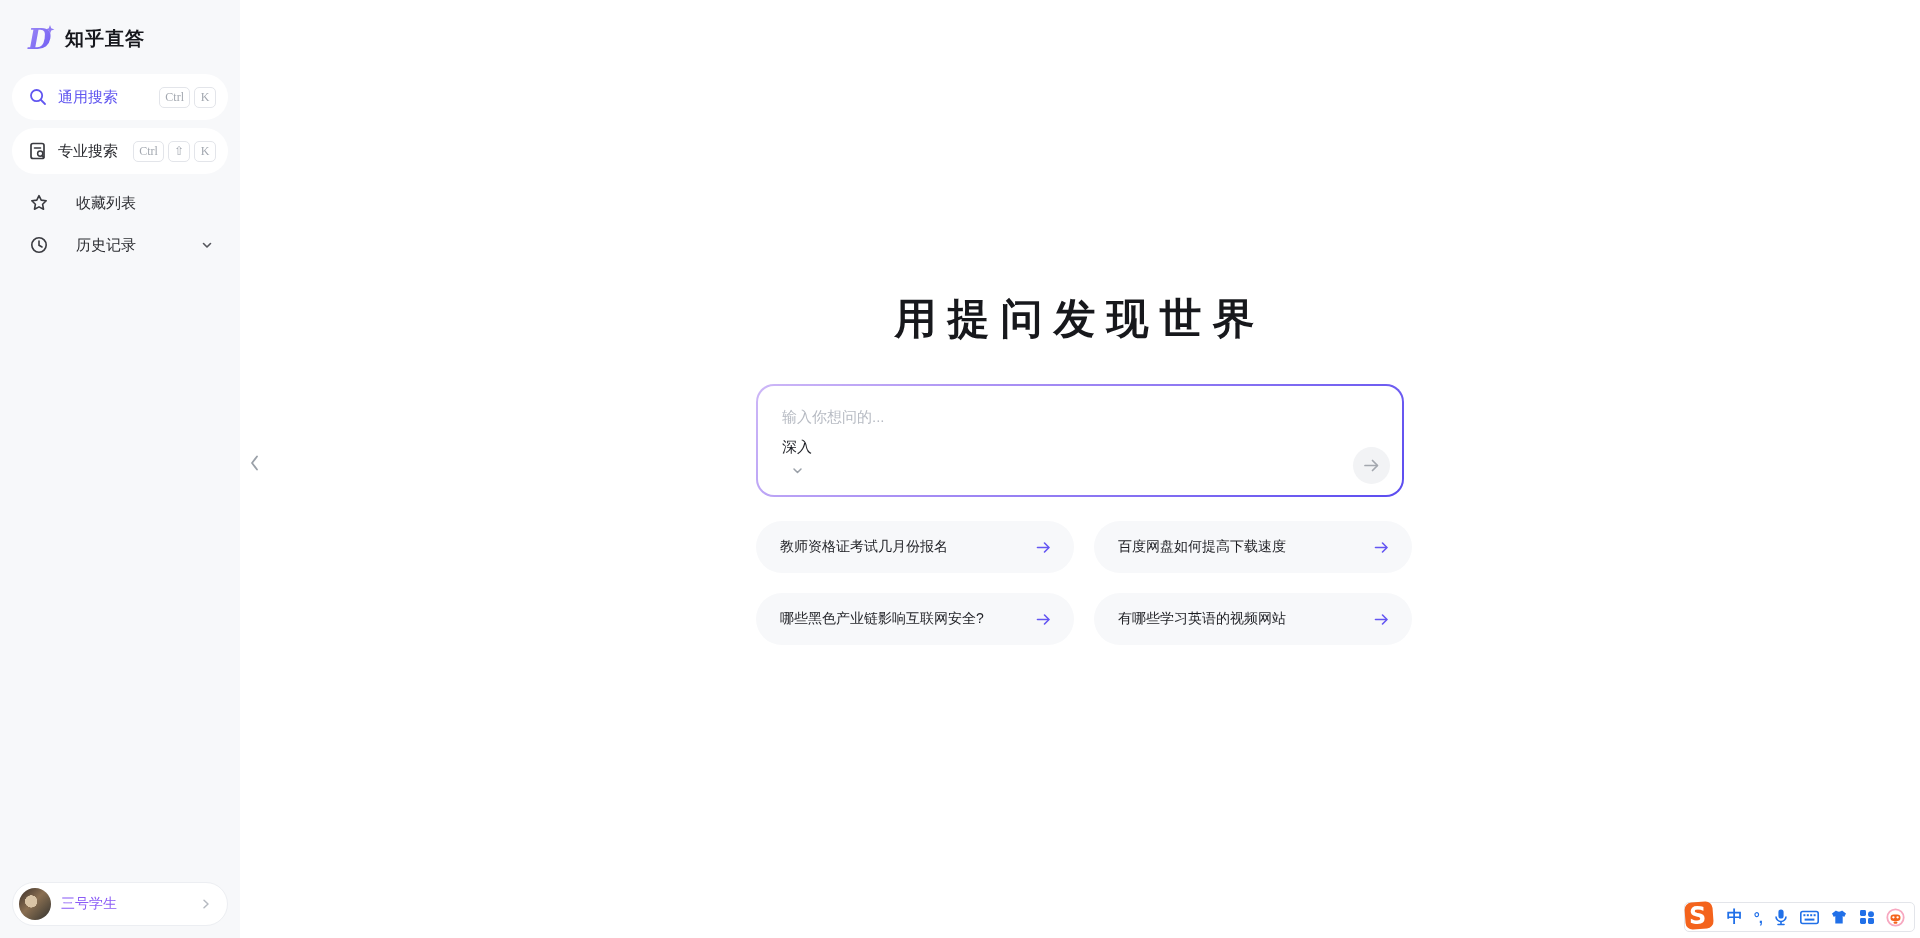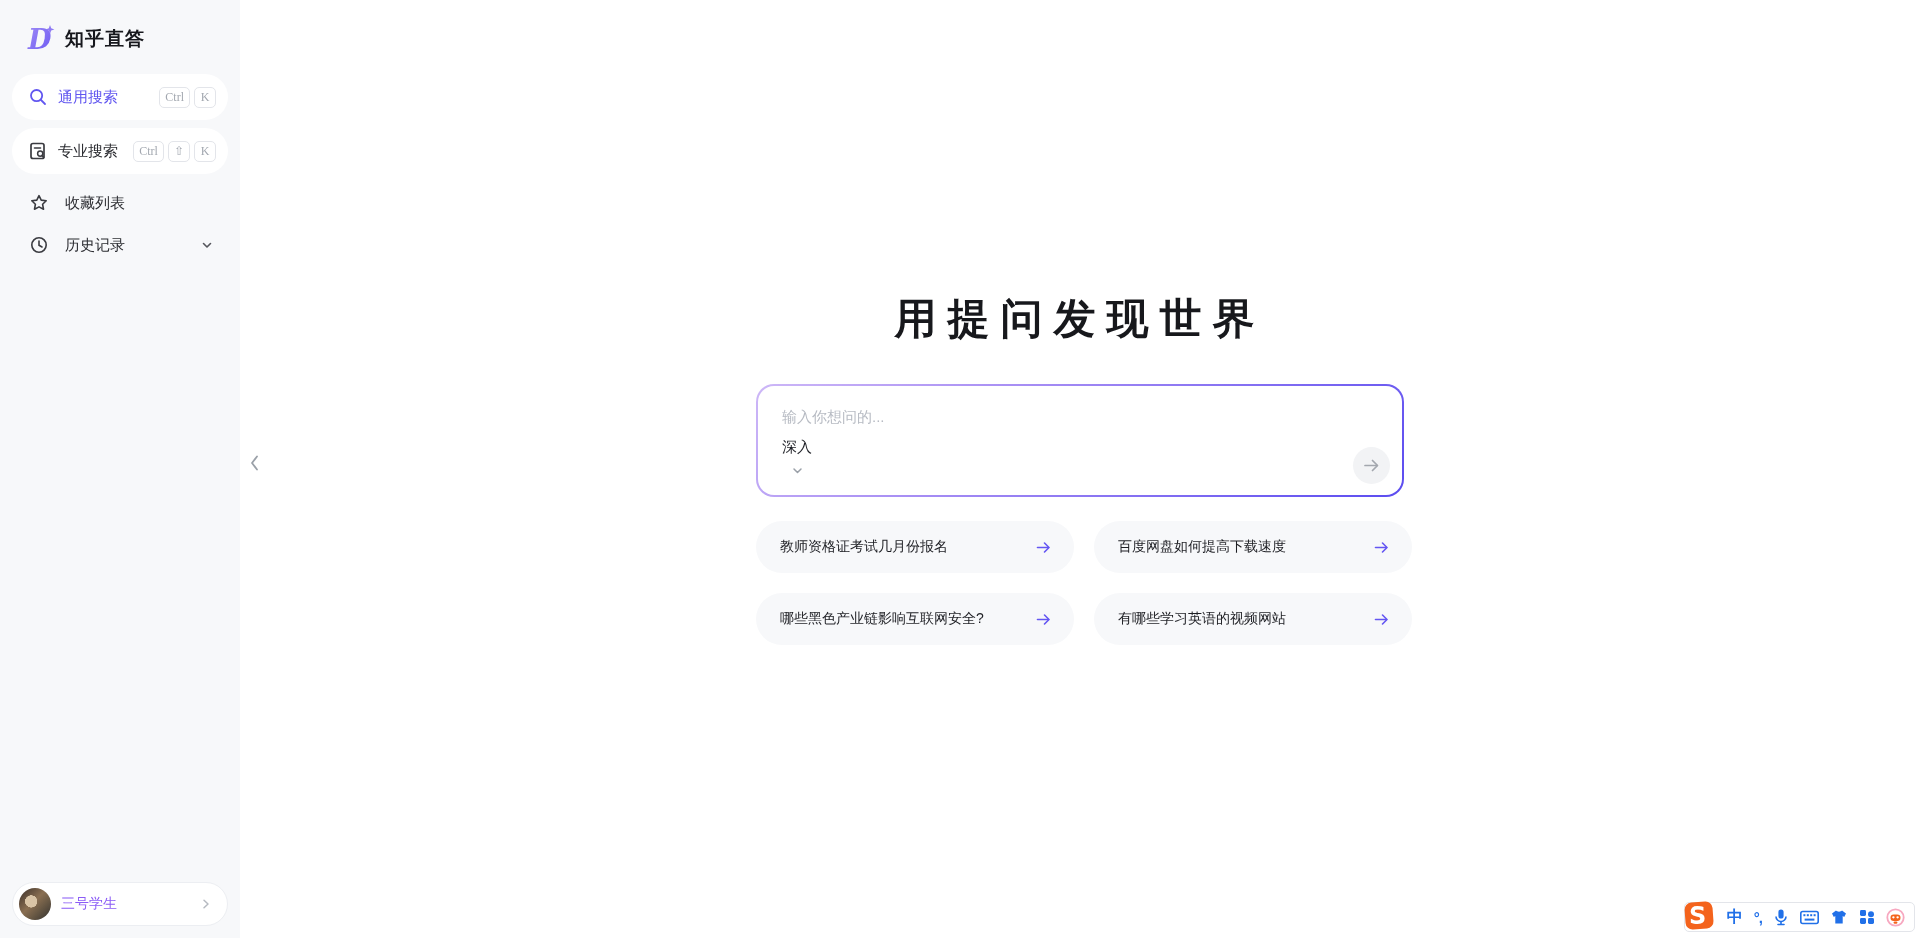--- a/index.html
+++ b/index.html
@@ -50,21 +50,21 @@
     padding: 0 5px; background: #ffffff;
   }
   .nav-item {
     height: 42px;
     display: flex; align-items: center;
     padding: 0 14px 0 17px;
     font-size: 15px; color: #2b2c31;
     cursor: pointer;
     border-radius: 12px;
   }
-  .nav-item .item-label { margin-left: 16px; flex: 1; }
+  .nav-item .item-label { margin-left: 27px; flex: 1; }
   .sidebar-spacer { flex: 1; }
   .user-pill {
     margin: 12px;
     height: 44px; border-radius: 22px;
     background: #ffffff; border: 1px solid #eceef2;
     display: flex; align-items: center;
     padding: 0 14px 0 6px;
     cursor: pointer;
   }
   .avatar {

